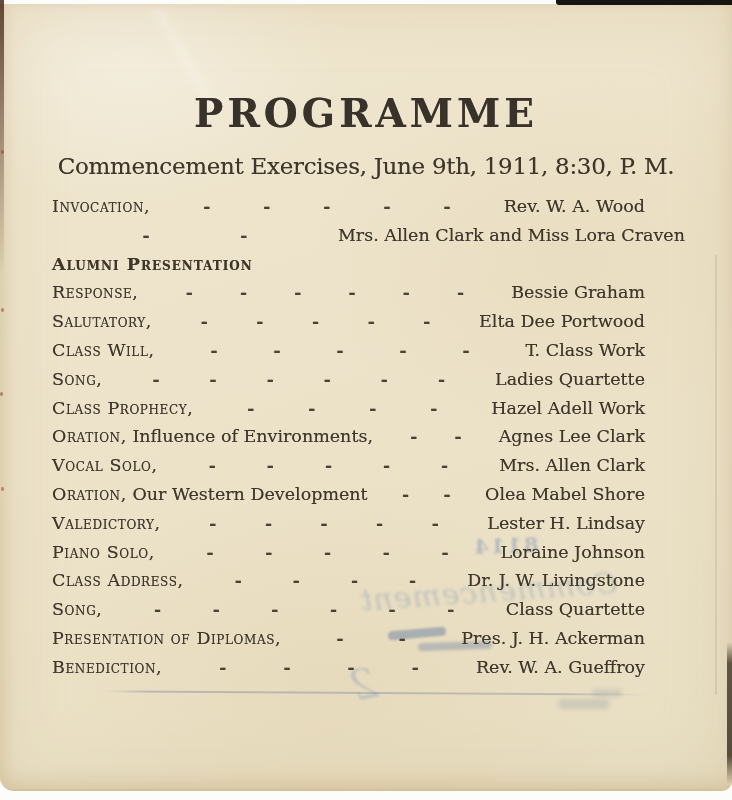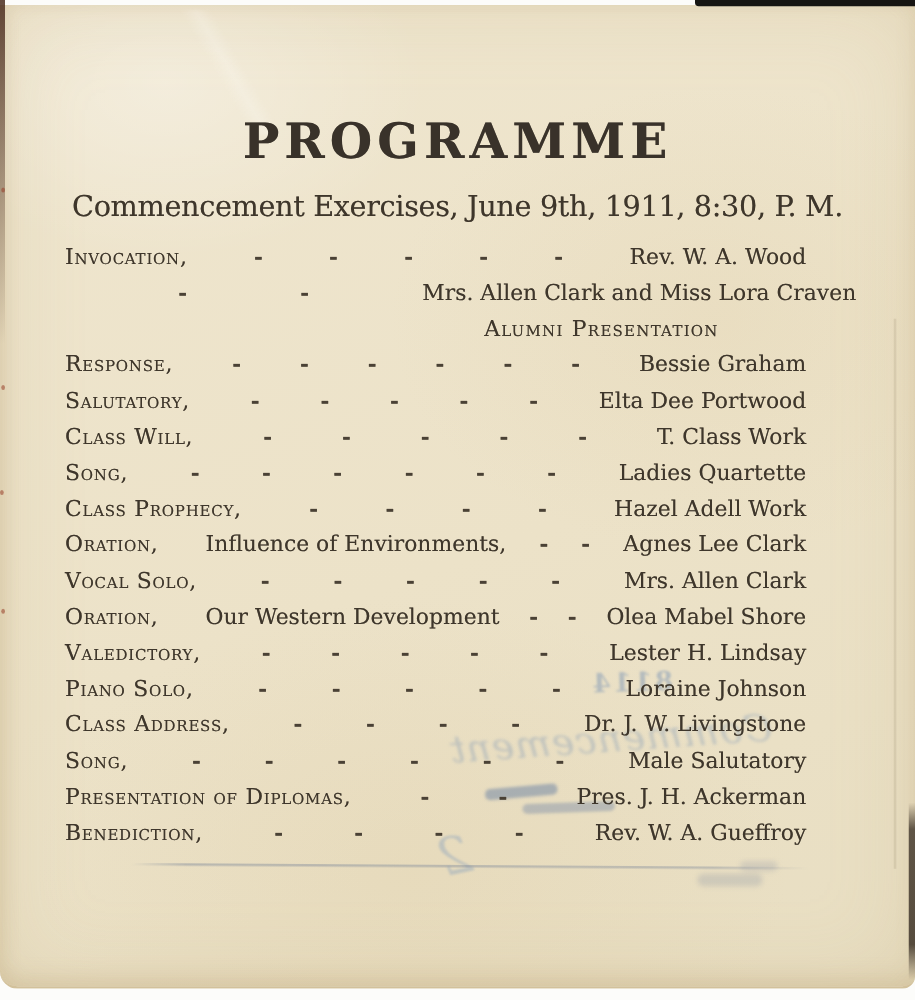--- a/index.html
+++ b/index.html
@@ -53,24 +53,24 @@
   
   .content{position:absolute;left:0;top:0;width:732px;height:800px;color:#3e362b;}
   .content *{text-shadow:0 0 0.5px rgba(62,54,43,0.55);}
   .title{position:absolute;top:98px;left:0;width:732px;text-align:center;
     font-size:39px;font-weight:bold;letter-spacing:4px;line-height:30px;color:#39322a;}
   .subtitle{position:absolute;top:152px;left:0;width:732px;text-align:center;
     font-size:23px;letter-spacing:-0.3px;line-height:28px;}
   .rows{position:absolute;top:192px;left:52px;width:593px;}
   .row{display:flex;align-items:baseline;height:28.8px;line-height:28.8px;font-size:17.5px;white-space:nowrap;}
   .row.overhang{margin-right:-40px;}
-  .center-row{justify-content:flex-end;margin-right:70px;}
+  .center-row{justify-content:flex-start;margin-right:70px;font-weight:bold;}
   .sc{font-variant:small-caps;letter-spacing:0.6px;}
   .lbl{flex:0 0 auto;}
-  .plain{letter-spacing:0;margin-left:32px;}
+  .plain{letter-spacing:0;}
   .dashes{flex:1 1 auto;display:flex;justify-content:space-evenly;align-items:baseline;min-width:20px;}
   .d{font-style:normal;font-weight:bold;color:#4a4135;font-size:17px;}
   .name{flex:0 0 auto;text-align:center;}
   .heading{letter-spacing:1px;}
 </style>
 </head>
 <body>
 
 <div class="paper"></div>
 
@@ -236,21 +236,21 @@
       <div class="row">
         <span class="lbl"><span class="sc">Song,</span></span>
         <span class="dashes">
           <i class="d">-</i>
           <i class="d">-</i>
           <i class="d">-</i>
           <i class="d">-</i>
           <i class="d">-</i>
           <i class="d">-</i>
         </span>
-        <span class="name">Male Salutatory</span>
+        <span class="name">Class Quartette</span>
       </div>
       <div class="row">
         <span class="lbl"><span class="sc">Presentation of Diplomas,</span></span>
         <span class="dashes">
           <i class="d">-</i>
           <i class="d">-</i>
         </span>
         <span class="name">Pres. J. H. Ackerman</span>
       </div>
       <div class="row">

